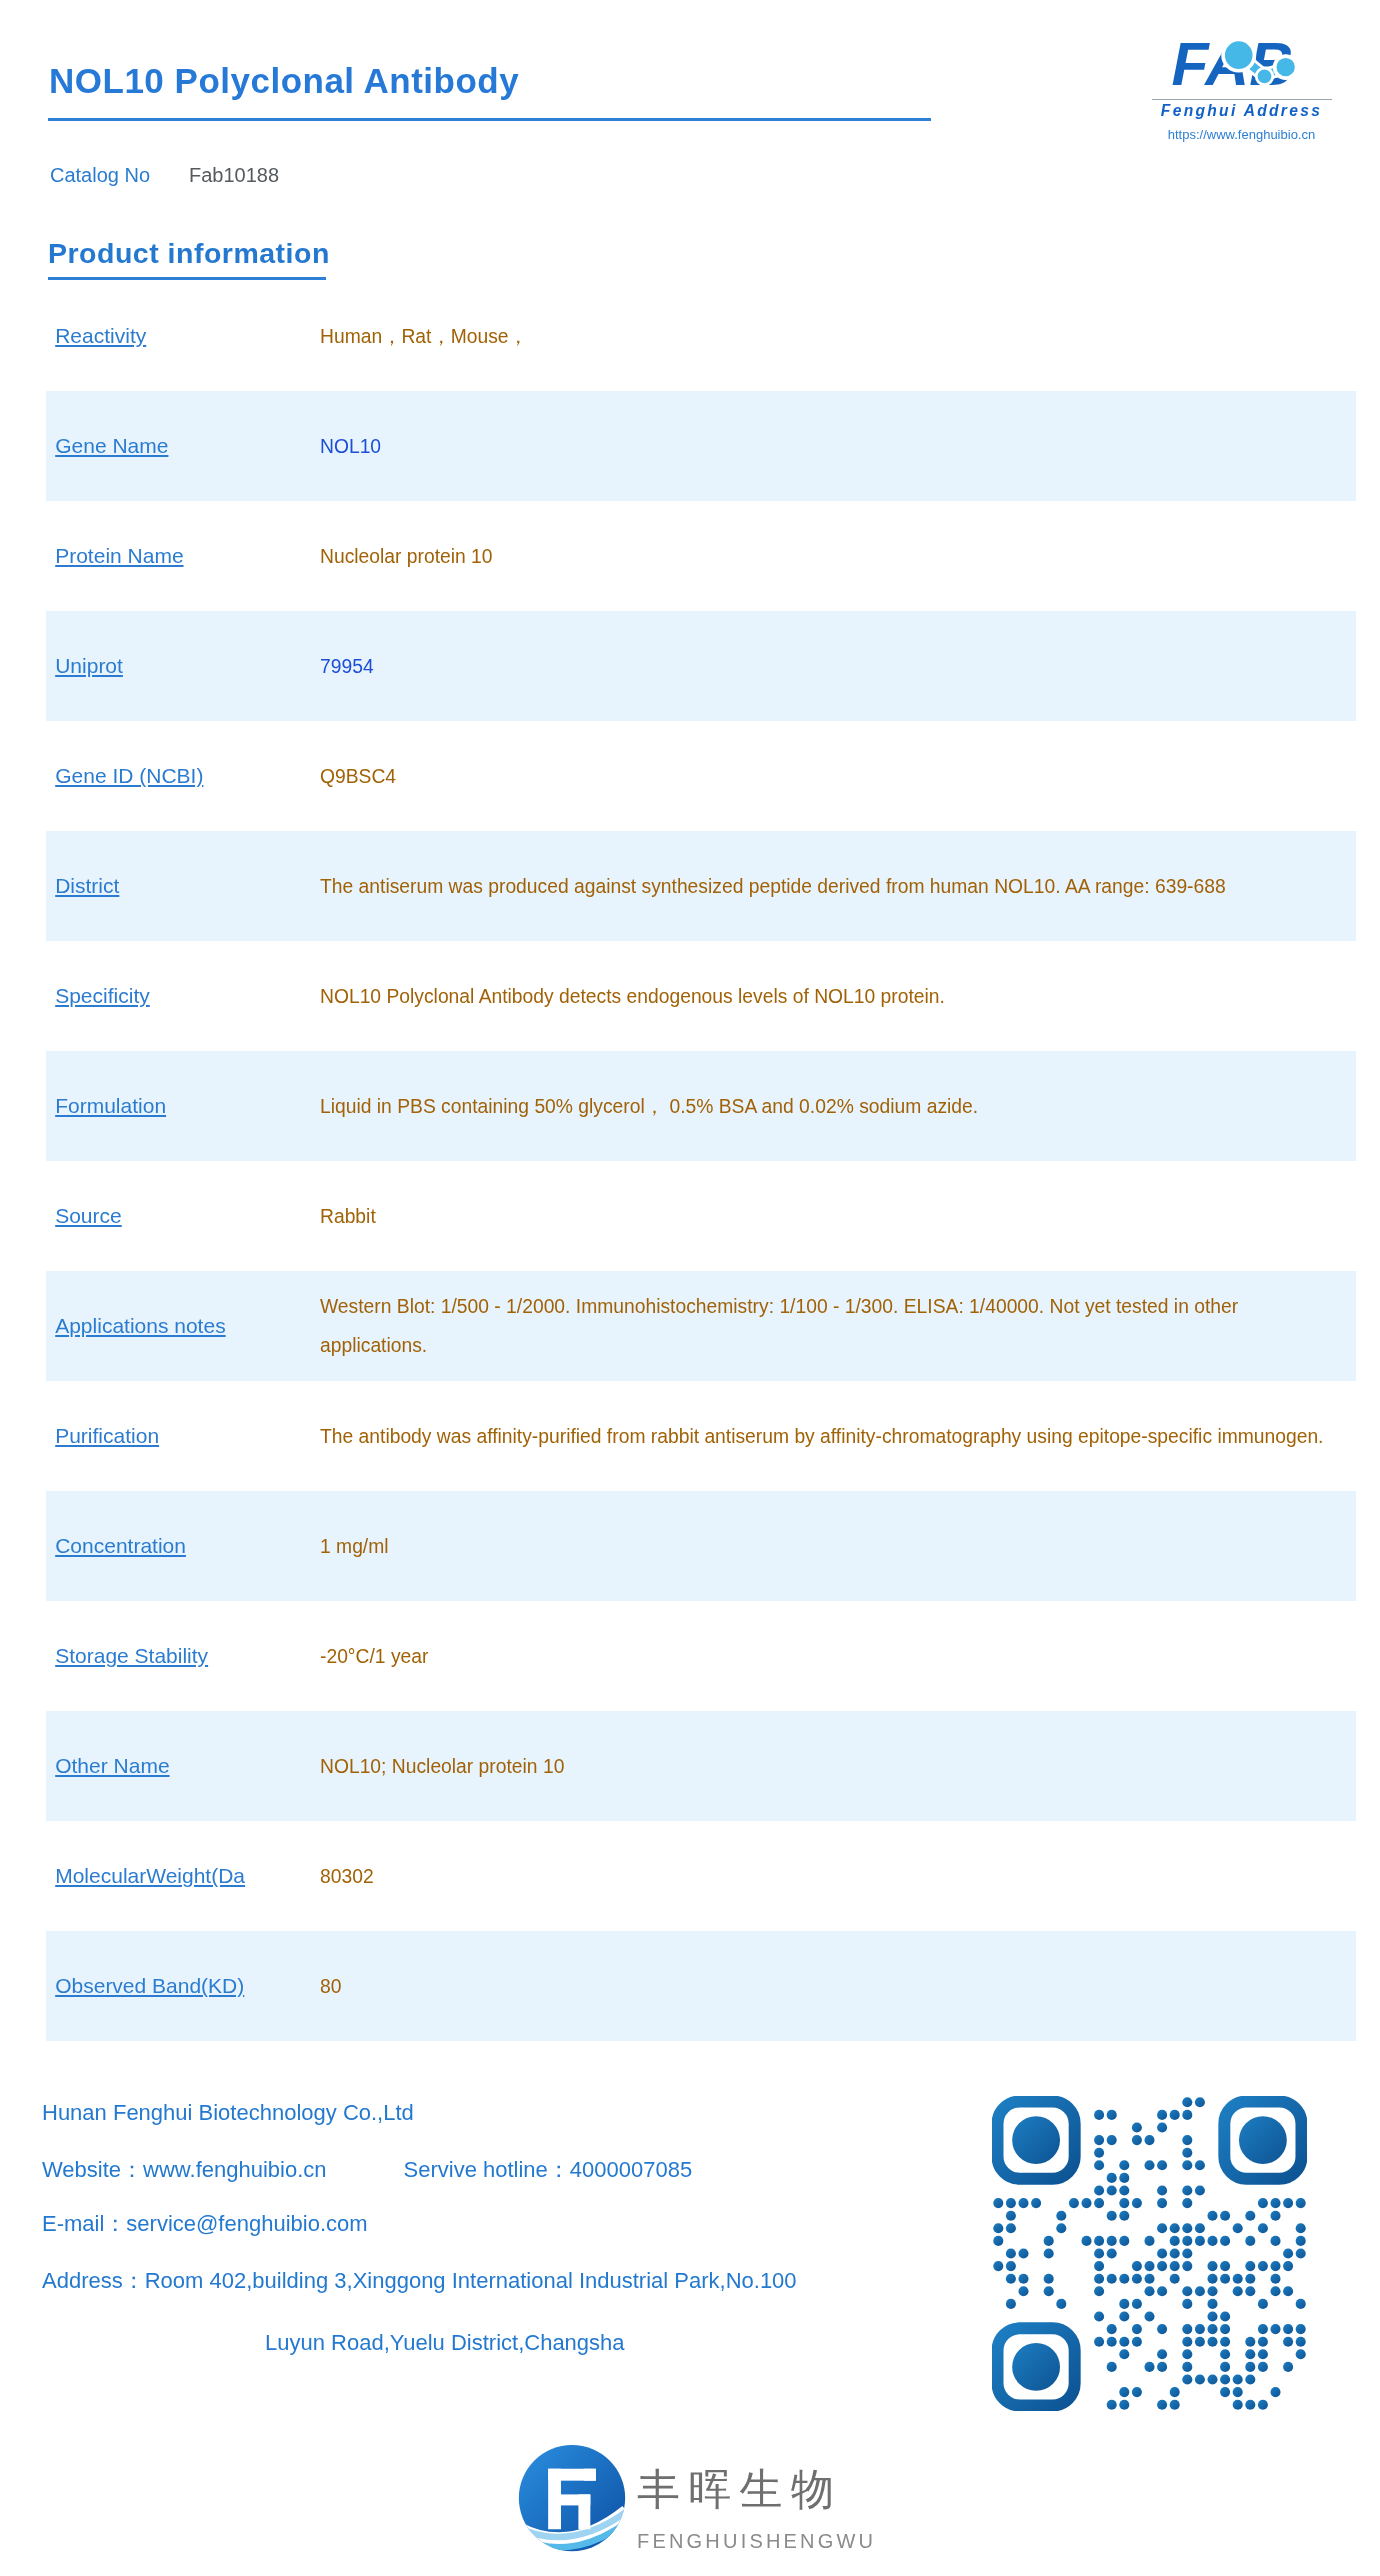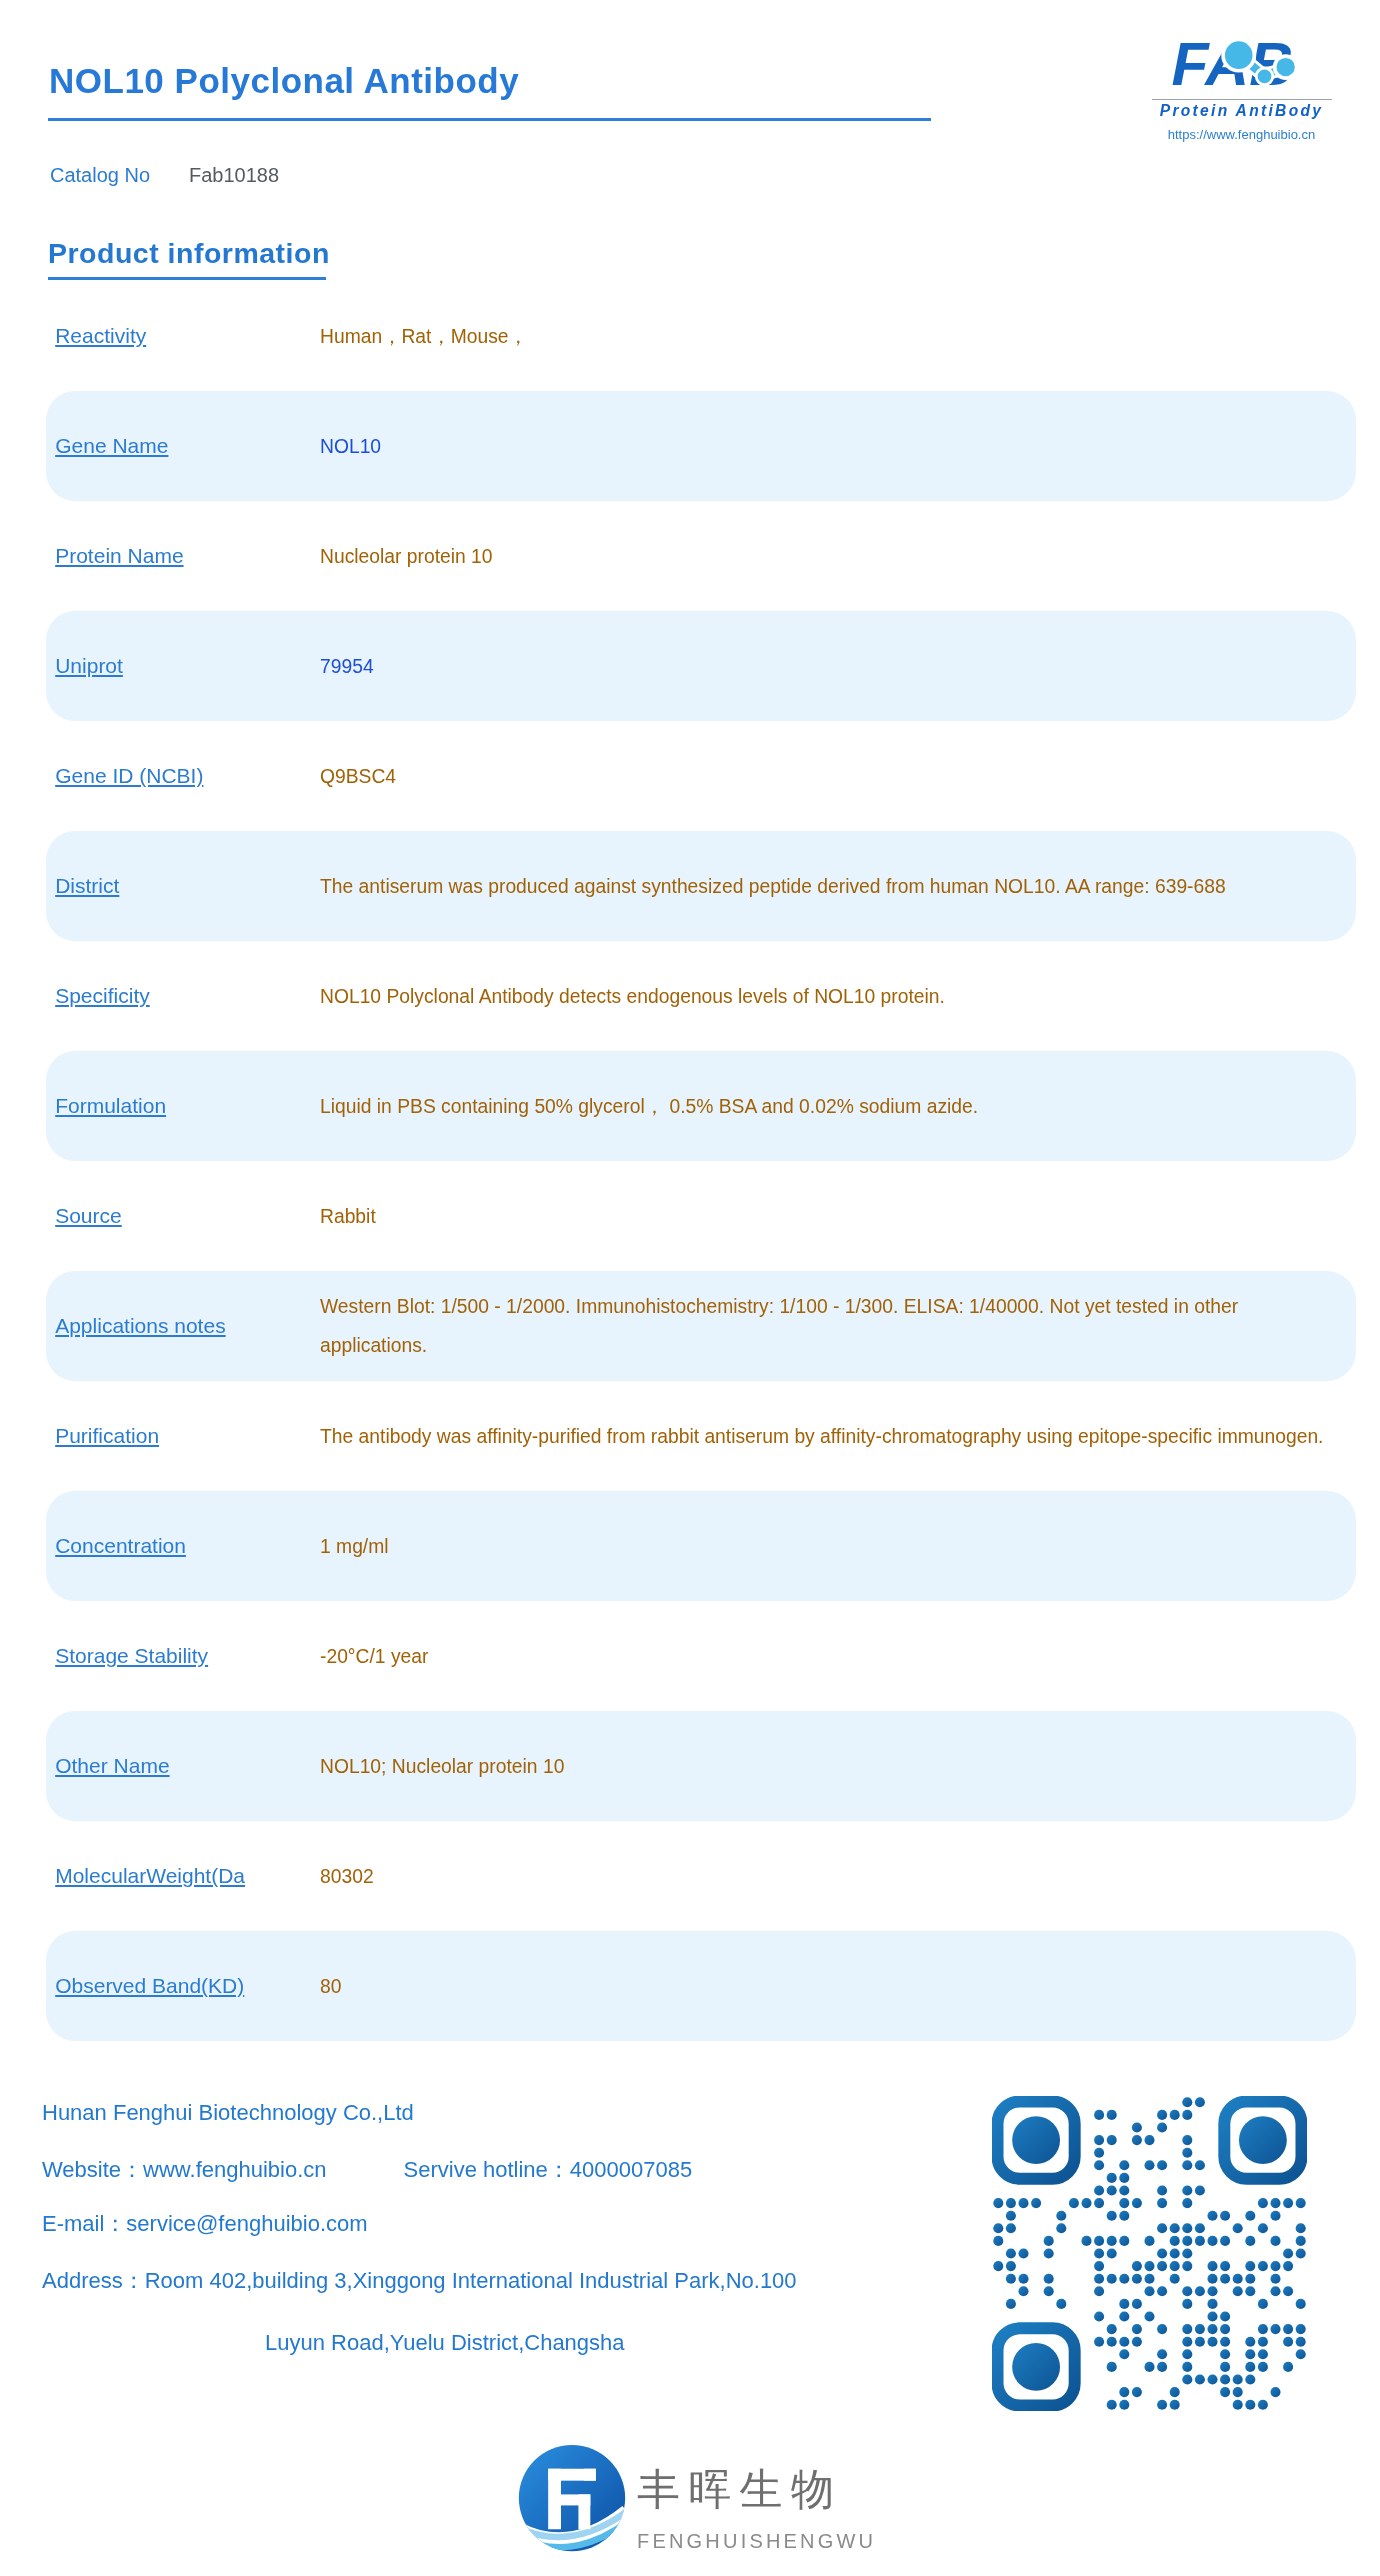--- a/index.html
+++ b/index.html
@@ -18,21 +18,21 @@
   .catalog-line { position:absolute; left:50px; top:164px; font-size:20px; }
   .catalog-label { color:#2b7cd0;text-align:center; }
   .catalog-value { position:absolute; left:139px; top:0; color:#555a5e; }
 
   .section-heading { position:absolute; left:48px; top:237px; font-size:28.5px; color:#2478d0; letter-spacing:0.5px; }
   .section-rule { position:absolute; left:48px; top:277px; width:278px; height:2.8px; background:#2e7fd6; }
 
   
   .product-table { position:absolute; left:46px; top:281px; width:1310px; }
   .prow { position:relative; width:100%; height:110px; background:#ffffff; }
-  .prow.alt { background:#e8f4fd;border-radius:29px; }
+  .prow.alt { background:#e8f4fd; }
   .prow .plabel { position:absolute; left:9.2px; top:50%; transform:translateY(-50%); color:#2b7cd0; font-size:21px; white-space:nowrap;text-decoration:underline; }
   .prow .pvalue { position:absolute; left:274px; top:50%; transform:translateY(-50%); color:#a16207; font-size:19.3px; width:1029px; line-height:39px; }
   .prow .pvalue.link { color:#1d4ed8; }
 
   
   .footer-line { position:absolute; left:42px; color:#2379d0; font-size:22px; white-space:nowrap; }
   .fl-1 { top:2100px;text-align:right; }
   .fl-2 { top:2155px; }
   .fl-3 { top:2209px; }
   .fl-4 { top:2266px; }
@@ -62,21 +62,21 @@
         <line x1="106" y1="26" x2="130" y2="46" stroke="#ffffff" stroke-width="15" stroke-linecap="round"></line>
         <line x1="106" y1="26" x2="130" y2="46" stroke="#45b8e8" stroke-width="9" stroke-linecap="round"></line>
         <line x1="130" y1="46" x2="152" y2="38" stroke="#ffffff" stroke-width="14" stroke-linecap="round"></line>
         <line x1="130" y1="46" x2="152" y2="38" stroke="#45b8e8" stroke-width="8" stroke-linecap="round"></line>
         <circle cx="103" cy="24" r="17" fill="#45b8e8" stroke="#ffffff" stroke-width="4"></circle>
         <circle cx="131" cy="47" r="9" fill="#45b8e8" stroke="#ffffff" stroke-width="3"></circle>
         <circle cx="154" cy="37" r="12" fill="#45b8e8" stroke="#ffffff" stroke-width="4"></circle>
       </g>
     </svg>
     <div class="logo-divider"></div>
-    <div class="logo-brand">Protein AntiBody</div>
+    <div class="logo-brand">Fenghui Address</div>
     <div class="logo-url">https://www.fenghuibio.cn</div>
   </div>
 
   <div class="catalog-line">
     <span class="catalog-label">Catalog No</span>
     <span class="catalog-value">Fab10188</span>
   </div>
 
   <h2 class="section-heading">Product information</h2>
   <div class="section-rule"></div>

